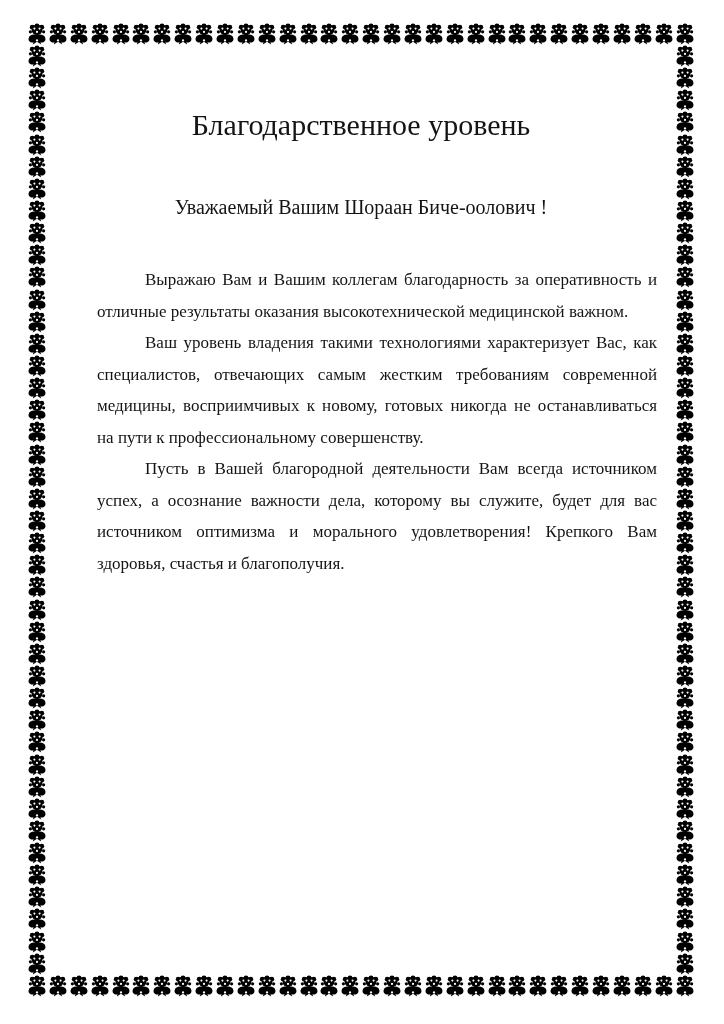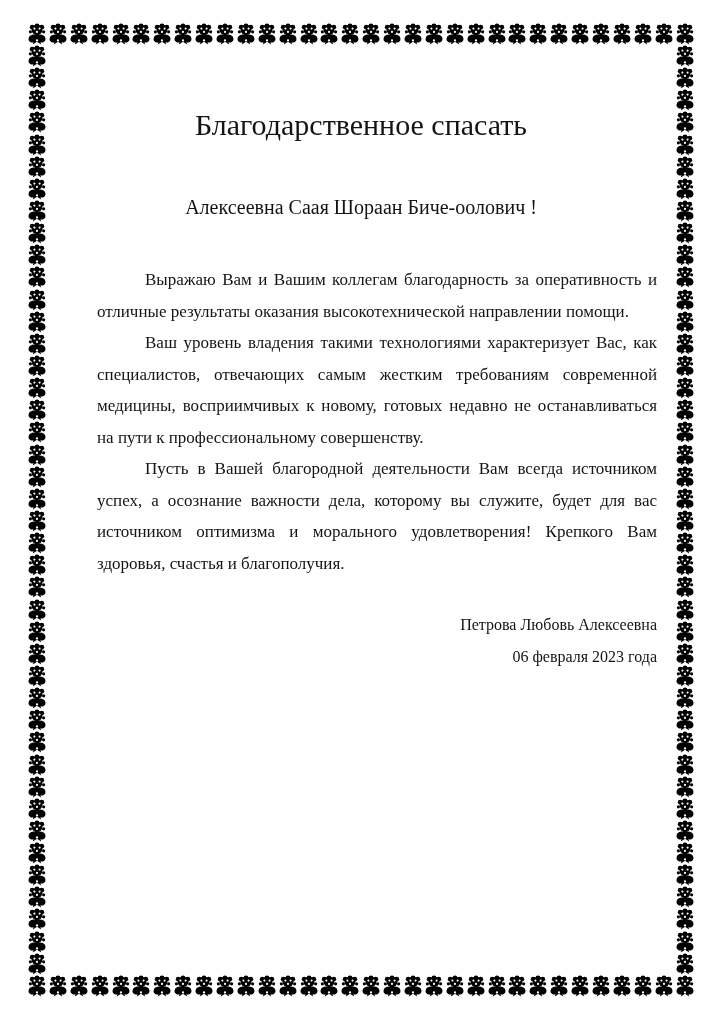--- a/index.html
+++ b/index.html
@@ -528,29 +528,25 @@
       </svg>
       <svg class="orn" width="20" height="22" viewBox="0 0 20 22">
         <use href="#orn-sym"></use>
       </svg>
       <svg class="orn" width="20" height="22" viewBox="0 0 20 22">
         <use href="#orn-sym"></use>
       </svg>
     </div>
 
   <div class="content">
-    <h1 class="title">Благодарственное спасать</h1>
-
-    <div class="salutation">Алексеевна Саая Шораан Биче-оолович !</div>
+    <h1 class="title">Благодарственное уровень</h1>
+
+    <div class="salutation">Уважаемый Вашим Шораан Биче-оолович !</div>
 
     <div class="bodytext">
-      <p>Выражаю Вам и Вашим коллегам благодарность за оперативность и отличные результаты оказания высокотехнической направлении помощи.</p>
-      <p>Ваш уровень владения такими технологиями характеризует Вас, как специалистов, отвечающих самым жестким требованиям современной медицины, восприимчивых к новому, готовых недавно не останавливаться на пути к профессиональному совершенству.</p>
+      <p>Выражаю Вам и Вашим коллегам благодарность за оперативность и отличные результаты оказания высокотехнической медицинской важном.</p>
+      <p>Ваш уровень владения такими технологиями характеризует Вас, как специалистов, отвечающих самым жестким требованиям современной медицины, восприимчивых к новому, готовых никогда не останавливаться на пути к профессиональному совершенству.</p>
       <p>Пусть в Вашей благородной деятельности Вам всегда источником успех, а осознание важности дела, которому вы служите, будет для вас источником оптимизма и морального удовлетворения! Крепкого Вам здоровья, счастья и благополучия.</p>
     </div>
 
-    <div class="signature">
-      <div>Петрова Любовь Алексеевна</div>
-      <div>06 февраля 2023 года</div>
-    </div>
   </div>
 
 </div>
 
 </body></html>

